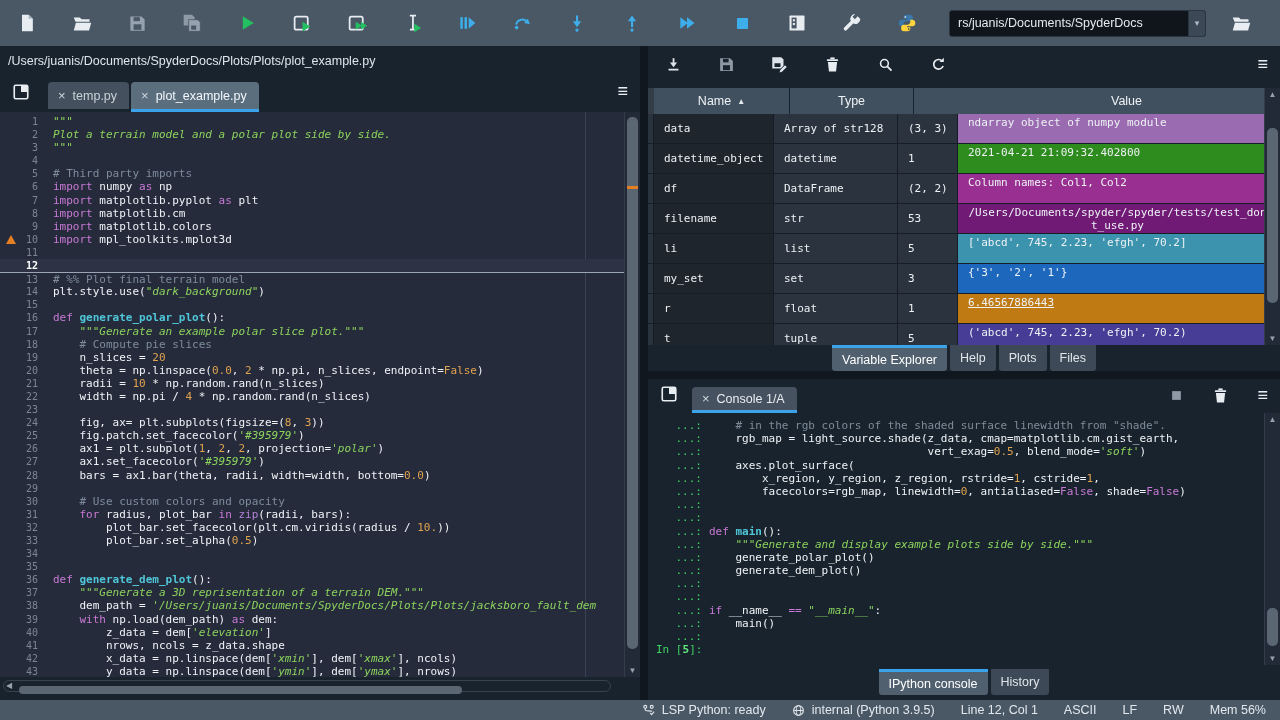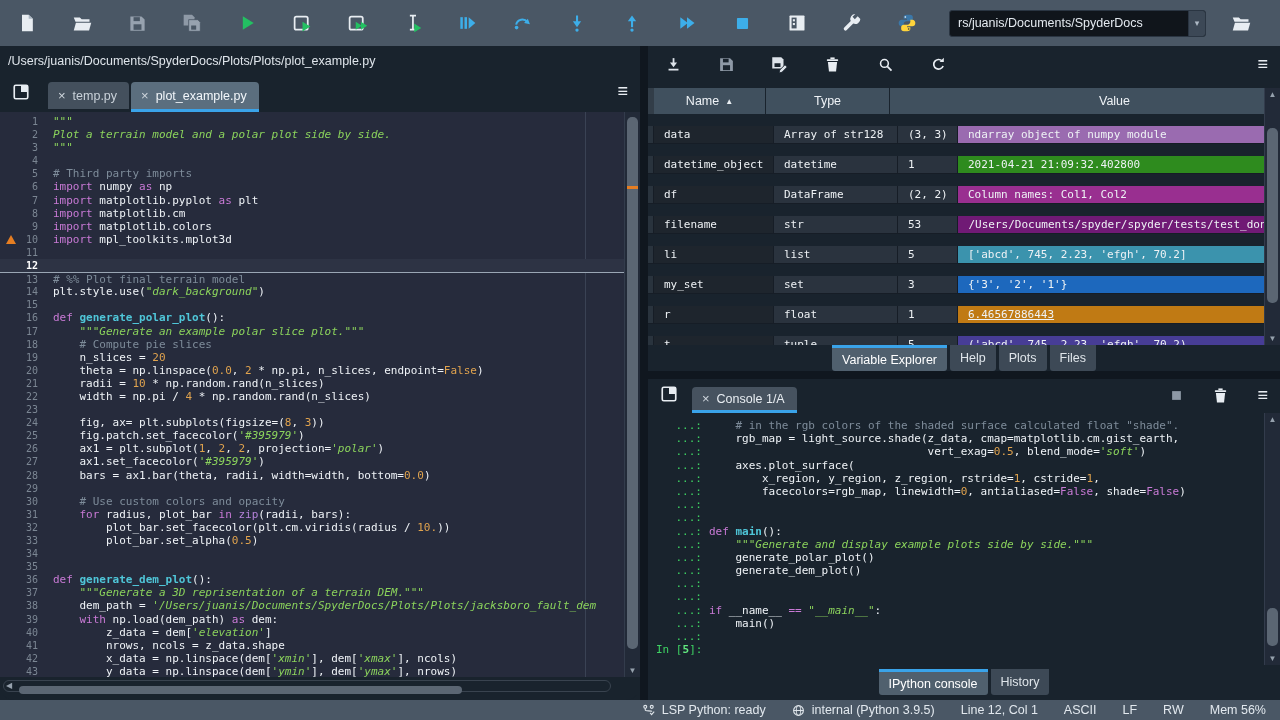--- a/index.html
+++ b/index.html
@@ -73,24 +73,24 @@
 
   
   .rightcol { position:absolute; left:648px; top:46px; width:632px; height:654px; background:#19232d; display:flex; flex-direction:column; }
   .vetoolbar { height:36px; display:flex; align-items:center; gap:27px; padding:0 12px; position:relative; }
   .vetoolbar .menu { position:absolute; right:12px; }
 
   .vetable { height:263px; position:relative; padding-top:6px; overflow:hidden; background:#19232d; }
   .vthead { display:flex; height:26px; background:#40505e; color:#eef2f6; font-size:12.5px; }
   .vthead .hc { display:flex; align-items:center; justify-content:center; gap:6px; border-right:1px solid #19232d; }
   .h-strip { width:6px; border-right:none !important; background:#323d48; }
-  .h-name { width:112px; } .h-type { width:124px; } .h-size { width:60px;margin-top:47px; } .h-value { flex:1; }
+  .h-name { width:136px; } .h-type { width:124px; } .h-size { width:60px;margin-top:47px; } .h-value { flex:1; }
   .sort { font-size:8px; color:#e8edf2; }
   .vrow { display:flex; height:30px; font-family:"DejaVu Sans Mono",monospace; font-size:11px; color:#eef2f5; border-bottom:1px solid #161d26; cursor:pointer; }
-  .vrow .cell { display:flex; align-items:center; padding-left:10px; border-right:1px solid #161d26; overflow:hidden;margin-top:12px; }
+  .vrow .cell { display:flex; align-items:center; padding-left:10px; border-right:1px solid #161d26; overflow:hidden; }
   .c-strip { width:6px; padding:0 !important; background:#29333d; }
   .c-name { width:120px; background:#1e252d; }
   .c-type { width:124px; background:#2a333e; }
   .c-size { width:60px; background:#2a333e; }
   .c-value { flex:1; display:block !important; padding:2px 12px 0 10px; line-height:13px; word-break:break-all; }
   .vevscroll { position:absolute; right:0; top:6px; width:16px; bottom:0; background:#222a38; border-left:1px solid #333c4c; }
   .vevscroll .handle { position:absolute; left:2px; right:2px; top:40px; height:175px; background:#5b6673; border-radius:5px; }
   .vevscroll .up { position:absolute; top:2px; left:0; right:0; text-align:center; color:#96a1ad; font-size:8px; }
   .vevscroll .down { position:absolute; bottom:2px; left:0; right:0; text-align:center; color:#96a1ad; font-size:8px; }
 
@@ -546,21 +546,21 @@
               <rect x="4" y="4.5" width="16" height="2.5" rx="1" fill="#e8edf2"></rect>
               <path d="M5.5 8.5h13L17 22H7z" fill="#e8edf2"></path>
             </svg>
           </span>
         <span class="hamb">≡</span>
       </div>
     </div>
 
     <div class="console">
       <div id="clines">
-          <div class="cline"><span class="cprompt">...:</span><span class="code"><span class="tk-c">    # in the rgb colors of the shaded surface calculated float "shade".</span></span></div>
+          <div class="cline"><span class="cprompt">...:</span><span class="code"><span class="tk-c">    # in the rgb colors of the shaded surface linewidth from "shade".</span></span></div>
           <div class="cline"><span class="cprompt">...:</span><span class="code"><span class="tk-t">    rgb_map = light_source.shade(z_data, cmap=matplotlib.cm.gist_earth,</span></span></div>
           <div class="cline"><span class="cprompt">...:</span><span class="code"><span class="tk-t">                                 vert_exag=</span><span class="tk-n">0.5</span><span class="tk-t">, blend_mode=</span><span class="tk-s">'soft'</span><span class="tk-t">)</span></span></div>
           <div class="cline"><span class="cprompt">...:</span><span class="code"><span class="tk-t">    axes.plot_surface(</span></span></div>
           <div class="cline"><span class="cprompt">...:</span><span class="code"><span class="tk-t">        x_region, y_region, z_region, rstride=</span><span class="tk-n">1</span><span class="tk-t">, cstride=</span><span class="tk-n">1</span><span class="tk-t">,</span></span></div>
           <div class="cline"><span class="cprompt">...:</span><span class="code"><span class="tk-t">        facecolors=rgb_map, linewidth=</span><span class="tk-n">0</span><span class="tk-t">, antialiased=</span><span class="tk-k">False</span><span class="tk-t">, shade=</span><span class="tk-k">False</span><span class="tk-t">)</span></span></div>
           <div class="cline"><span class="cprompt">...:</span><span class="code"></span></div>
           <div class="cline"><span class="cprompt">...:</span><span class="code"></span></div>
           <div class="cline"><span class="cprompt">...:</span><span class="code"><span class="tk-k">def</span><span class="tk-t"> </span><span class="tk-f">main</span><span class="tk-t">():</span></span></div>
           <div class="cline"><span class="cprompt">...:</span><span class="code"><span class="tk-t">    </span><span class="tk-s">"""Generate and display example plots side by side."""</span></span></div>
           <div class="cline"><span class="cprompt">...:</span><span class="code"><span class="tk-t">    generate_polar_plot()</span></span></div>

